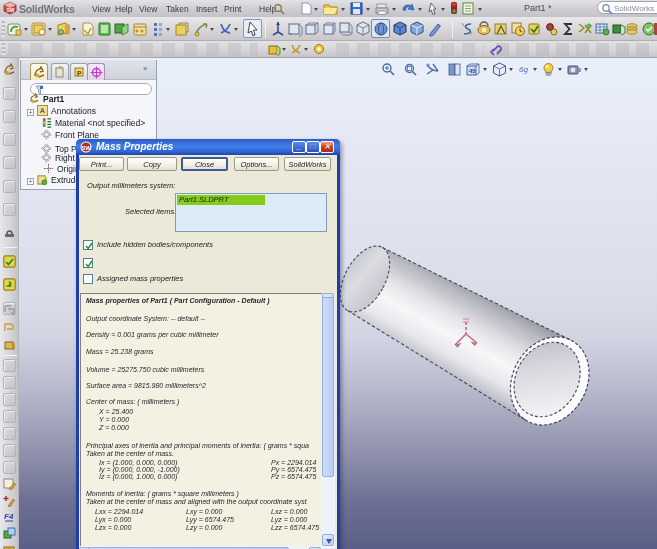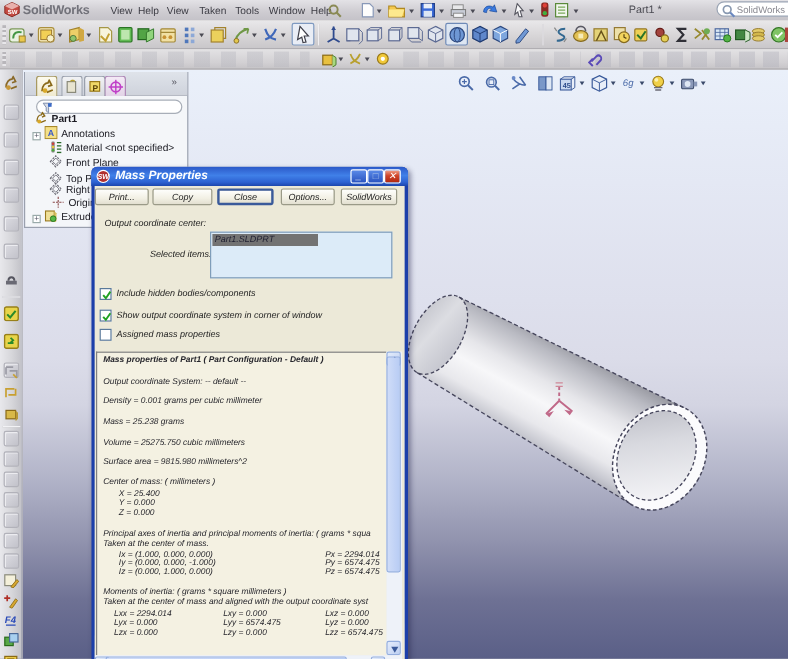--- a/index.html
+++ b/index.html
@@ -53,21 +53,21 @@
 #dlgtitle .cap { position:absolute; left:20px; top:2px; color:#fff; font-weight:bold; font-size:10px; }
 .tbtn { position:absolute; top:2px; width:14px; height:12px; border-radius:2px; border:1px solid #fff; font-size:8px; color:#fff; text-align:center; line-height:10px; }
 .xpbtn { position:absolute; height:14px; background:linear-gradient(180deg,#fefefc,#f2f0e4 60%,#e2dfd0); border:1px solid #9a9a88; border-radius:2px; font-size:7.5px; color:#222; text-align:center; line-height:13px; }
 .dlglabel { position:absolute; font-size:7.5px; color:#222; }
 .chk { position:absolute; width:10px; height:10px; background:#fff; border:1px solid #5a7a9a; }
 .chk svg { position:absolute; left:0px; top:0px; }
 #combo { position:absolute; left:96px; top:22px; width:150px; height:14px; background:#fff; border:1px solid #7f9db9; }
 #combo .ctext { position:absolute; left:4px; top:3px; font-size:7.5px; color:#222; }
 #combo .cbtn { position:absolute; right:0px; top:0px; width:13px; height:12px; background:linear-gradient(180deg,#e4eefc,#c2d6f2); border:1px solid #96b2dc; border-radius:1px; }
 #listbox { position:absolute; left:96px; top:38px; width:152px; height:39px; background:#dcebf8; border:1px solid #7f9db9; }
-#listbox .sel { position:absolute; left:1px; top:1px; width:88px; height:10px; background:#737373; font-size:7.5px; color:#223; padding-left:2px; }
+#listbox .sel { position:absolute; left:1px; top:1px; width:88px; height:10px; background:#84cc16; font-size:7.5px; color:#223; padding-left:2px; }
 #textarea { position:absolute; left:1px; top:138px; width:242px; height:253px; background:#f4f1e2; border-top:1px solid #808080; border-left:1px solid #808080; }
 .tl { position:absolute; left:5px; font-size:7px; color:#26262c; white-space:pre; }
 
 .sb { position:absolute; background:#eef2f9; }
 .sbtn { position:absolute; width:12px; height:12px; background:linear-gradient(135deg,#e4ecfb,#bed0f2); border:1px solid #94aede; border-radius:2px; }
 .sbtn svg { position:absolute; left:2px; top:2px; }
 .sthumb { position:absolute; background:linear-gradient(90deg,#cfdcf8,#b8ccf4); border:1px solid #93aee0; border-radius:2px; }
 
 
 .hud { position:absolute; width:15px; height:15px; }
@@ -83,22 +83,22 @@
     <svg class="abs" style="left:3px;top:1px" width="15" height="14" viewBox="0 0 15 14">
       <polygon points="7,1 13,4 13,10 7,13 1,10 1,4" fill="#c44a42" stroke="#8a2a24" stroke-width="0.8"></polygon>
       <polygon points="7,1 13,4 7,7 1,4" fill="#e8b0ac"></polygon>
       <text x="7.5" y="11" font-size="5" fill="#fff" text-anchor="middle" font-weight="bold">SW</text>
     </svg>
     <span class="abs" id="swlogo">SolidWorks</span>
     <span class="abs menutxt" style="left:92px">View</span>
     <span class="abs menutxt" style="left:115px">Help</span>
     <span class="abs menutxt" style="left:139px">View</span>
     <span class="abs menutxt" style="left:166px">Taken</span>
-    <span class="abs menutxt" style="left:196px">Tools</span>
-    <span class="abs menutxt" style="left:224px">Window</span>
+    <span class="abs menutxt" style="left:196px">Insert</span>
+    <span class="abs menutxt" style="left:224px">Print</span>
     <span class="abs menutxt" style="left:259px">Help</span>
     <svg class="abs" style="left:272px;top:2px" width="13" height="13" viewBox="0 0 13 13">
       <circle cx="6" cy="6" r="3.4" fill="none" stroke="#8a8a55" stroke-width="1.6"></circle>
       <line x1="8.5" y1="8.5" x2="12" y2="12" stroke="#8a8a55" stroke-width="1.8"></line>
     </svg>
 
     <svg class="abs" style="left:300px;top:2px" width="12" height="13" viewBox="0 0 12 13">
       <path d="M2 1 h6 l3 3 v8 h-9 z" fill="#fdfdfd" stroke="#8898b8" stroke-width="1"></path>
     </svg>
     <span class="dd" style="left:314px;top:8px"></span>
@@ -571,37 +571,36 @@
       <div class="tbtn" style="right:34px;background:linear-gradient(180deg,#5a8ae8,#2a54c0)">_</div>
       <div class="tbtn" style="right:20px;background:linear-gradient(180deg,#5a8ae8,#2a54c0);color:#a8c0e8">□</div>
       <div class="tbtn" style="right:6px;background:linear-gradient(180deg,#f0a088,#d04428 45%,#b02810)">✕</div>
     </div>
     <div class="abs" id="dlgbody" style="left:0;top:16px;width:258px;height:406px;background:#ece9d8;overflow:hidden">
       <div class="xpbtn" style="left:0px;top:2px;width:45px">Print...</div>
       <div class="xpbtn" style="left:48px;top:2px;width:50px">Copy</div>
       <div class="xpbtn" style="left:102px;top:2px;width:47px;border:2px solid #3a5a9a;line-height:11px">Close</div>
       <div class="xpbtn" style="left:155px;top:2px;width:45px">Options...</div>
       <div class="xpbtn" style="left:205px;top:2px;width:47px">SolidWorks</div>
-      <div class="dlglabel" style="left:8px;top:26px">Output coordinate center:</div>
+      <div class="dlglabel" style="left:8px;top:26px">Output millimeters system:</div>
       <div class="dlglabel" style="left:46px;top:52px">Selected items:</div>
       <div id="listbox">
           <div class="sel">Part1.SLDPRT</div>
         </div>
       <div class="chk" style="left:4px;top:85px">
           <svg width="10" height="10" viewBox="0 0 10 10">
             <path d="M2 5 l2.2 2.5 L8 2" fill="none" stroke="#21a121" stroke-width="1.6"></path>
           </svg>
         </div>
       <div class="dlglabel" style="left:18px;top:85px">Include hidden bodies/components</div>
       <div class="chk" style="left:4px;top:103px">
           <svg width="10" height="10" viewBox="0 0 10 10">
             <path d="M2 5 l2.2 2.5 L8 2" fill="none" stroke="#21a121" stroke-width="1.6"></path>
           </svg>
         </div>
-      <div class="dlglabel" style="left:18px;top:103px">Show output coordinate system in corner of window</div>
       <div class="chk" style="left:4px;top:119px"></div>
       <div class="dlglabel" style="left:18px;top:119px">Assigned mass properties</div>
       <div id="textarea">
         <div class="tl" style="top:3px"><b>Mass properties of Part1 ( Part Configuration - Default )</b></div>
         <div class="tl" style="top:21px">Output coordinate System: -- default --</div>
         <div class="tl" style="top:37px">Density = 0.001 grams per cubic millimeter</div>
         <div class="tl" style="top:54px">Mass = 25.238 grams</div>
         <div class="tl" style="top:72px">Volume = 25275.750 cubic millimeters</div>
         <div class="tl" style="top:88px">Surface area = 9815.980 millimeters^2</div>
         <div class="tl" style="top:104px">Center of mass: ( millimeters )</div>

